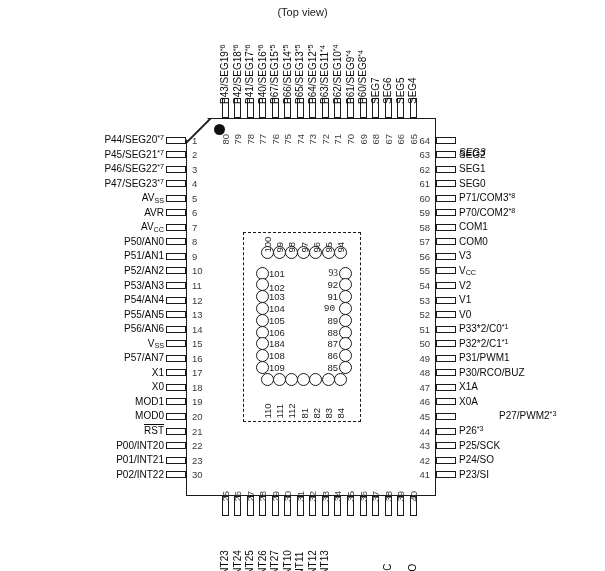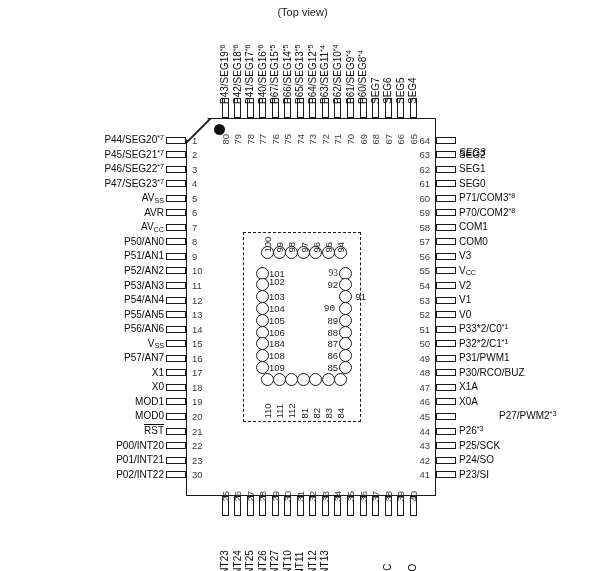--- a/index.html
+++ b/index.html
@@ -403,41 +403,41 @@
       <div class="padnum padnum-rot" style="left: 308.6px; top: 243px;">97</div>
       <div class="pad" style="left: 309.3px; top: 245.5px;"></div>
       <div class="padnum padnum-rot" style="left: 320.8px; top: 243px;">96</div>
       <div class="pad" style="left: 321.5px; top: 245.5px;"></div>
       <div class="padnum padnum-rot" style="left: 333px; top: 243px;">95</div>
       <div class="pad" style="left: 333.7px; top: 245.5px;"></div>
       <div class="padnum padnum-rot" style="left: 345.2px; top: 243px;">94</div>
       <div class="pad" style="left: 255.5px; top: 266.5px;"></div>
       <div class="padnum" style="left: 269px; top: 268.5px;">101</div>
       <div class="pad" style="left: 255.5px; top: 278.3px;"></div>
-      <div class="padnum" style="left: 269px; top: 277px;">102</div>
+      <div class="padnum" style="left: 269px; top: 283px;">102</div>
       <div class="pad" style="left: 255.5px; top: 290.1px;"></div>
       <div class="padnum" style="left: 269px; top: 292.1px;">103</div>
       <div class="pad" style="left: 255.5px; top: 301.9px;"></div>
       <div class="padnum" style="left: 269px; top: 303.9px;">104</div>
       <div class="pad" style="left: 255.5px; top: 313.7px;"></div>
       <div class="padnum" style="left: 269px; top: 315.7px;">105</div>
       <div class="pad" style="left: 255.5px; top: 325.5px;"></div>
       <div class="padnum" style="left: 269px; top: 327.5px;">106</div>
       <div class="pad" style="left: 255.5px; top: 337.3px;"></div>
       <div class="padnum" style="left: 269px; top: 339.3px;">184</div>
       <div class="pad" style="left: 255.5px; top: 349.1px;"></div>
       <div class="padnum" style="left: 269px; top: 351.1px;">108</div>
       <div class="pad" style="left: 255.5px; top: 360.9px;"></div>
       <div class="padnum" style="left: 269px; top: 362.9px;">109</div>
       <div class="pad" style="left: 338.5px; top: 266.5px;"></div>
       <div class="padnum" style="left: 321px; width: 17px; text-align: right; top: 268.5px; font-family: Liberation Serif, serif;">93</div>
       <div class="pad" style="left: 338.5px; top: 278.3px;"></div>
       <div class="padnum" style="left: 321px; width: 17px; text-align: right; top: 280.3px;">92</div>
       <div class="pad" style="left: 338.5px; top: 290.1px;"></div>
-      <div class="padnum" style="left: 321px; width: 17px; text-align: right; top: 292.1px; margin-left: 28px;">91</div>
+      <div class="padnum" style="left: 321px; width: 17px; text-align: right; top: 292.1px;">91</div>
       <div class="pad" style="left: 338.5px; top: 301.9px;"></div>
       <div class="padnum" style="left: 321px; width: 17px; text-align: center; top: 303.9px; font-family: Liberation Mono, monospace;">90</div>
       <div class="pad" style="left: 338.5px; top: 313.7px;"></div>
       <div class="padnum" style="left: 321px; width: 17px; text-align: right; top: 315.7px;">89</div>
       <div class="pad" style="left: 338.5px; top: 325.5px;"></div>
       <div class="padnum" style="left: 321px; width: 17px; text-align: right; top: 327.5px;">88</div>
       <div class="pad" style="left: 338.5px; top: 337.3px;"></div>
       <div class="padnum" style="left: 321px; width: 17px; text-align: right; top: 339.3px;">87</div>
       <div class="pad" style="left: 338.5px; top: 349.1px;"></div>
       <div class="padnum" style="left: 321px; width: 17px; text-align: right; top: 351.1px;">86</div>

